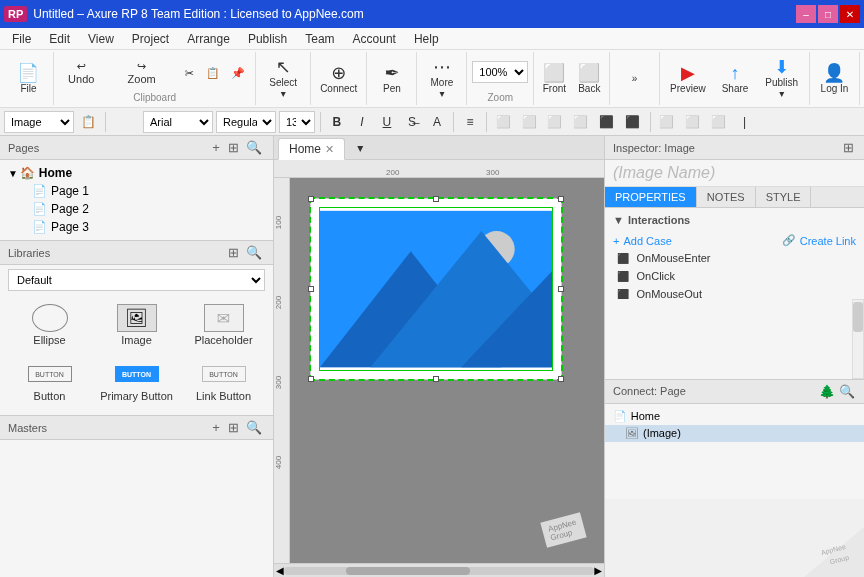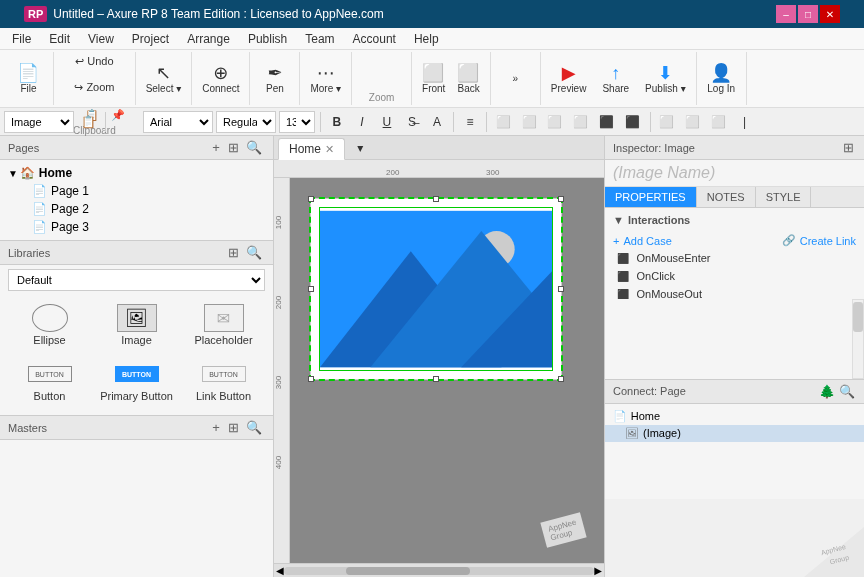--- a/index.html
+++ b/index.html
@@ -1,26 +1,26 @@
 <!DOCTYPE html>
 <html><head>
   <meta charset="utf-8">
   <style>
     * { box-sizing: border-box; margin: 0; padding: 0; }
     body { font-family: 'Segoe UI', Arial, sans-serif; font-size: 12px; background: #f0f0f0; overflow: hidden; width: 864px; height: 577px; }
 
     
     #titlebar {
-      background: #0c4a6e;
+      background: #1d4ed8;
       color: white;
       height: 28px;
       display: flex;
       align-items: center;
       justify-content: space-between;
-      padding: 0 24px;
+      padding: 0 4px;
       font-size: 12px;
     }
     #titlebar .title-left { display: flex; align-items: center; gap: 6px; }
     #titlebar .rp-logo {
       background: #c02070;
       color: white;
       font-weight: bold;
       font-size: 11px;
       padding: 2px 4px;
       border-radius: 2px;
@@ -437,21 +437,21 @@
   <div class="ribbon-group">
     <div class="ribbon-group-top">
       <button class="ribbon-btn">
         <span class="icon">📄</span>
         <span>File</span>
       </button>
     </div>
   </div>
 
   <div class="ribbon-group" style="min-width:70px;">
-    <div class="ribbon-group-top" style="flex-direction:column; gap:11px;">
+    <div class="ribbon-group-top" style="flex-direction:row; gap:17px;">
       <button class="ribbon-btn-small">↩ Undo</button>
       <button class="ribbon-btn-small">↪ Zoom</button>
       <div style="display:flex;gap:4px;margin-top:2px;">
         <button class="ribbon-btn-small">✂</button>
         <button class="ribbon-btn-small">📋</button>
         <button class="ribbon-btn-small">📌</button>
       </div>
     </div>
     <span class="ribbon-group-label">Clipboard</span>
   </div>
@@ -486,20 +486,27 @@
   <div class="ribbon-group">
     <div class="ribbon-group-top">
       <button class="ribbon-btn">
         <span class="icon">⋯</span>
         <span>More ▾</span>
       </button>
     </div>
   </div>
 
   <div class="ribbon-group" style="min-width:60px;">
+    <div class="ribbon-group-top">
+      <select class="fmt-select" style="width:56px;">
+        <option>100%</option>
+        <option>50%</option>
+        <option>200%</option>
+      </select>
+    </div>
     <span class="ribbon-group-label">Zoom</span>
   </div>
 
   <div class="ribbon-group">
     <div class="ribbon-group-top">
       <button class="ribbon-btn">
         <span class="icon">⬜</span>
         <span>Front</span>
       </button>
       <button class="ribbon-btn">

